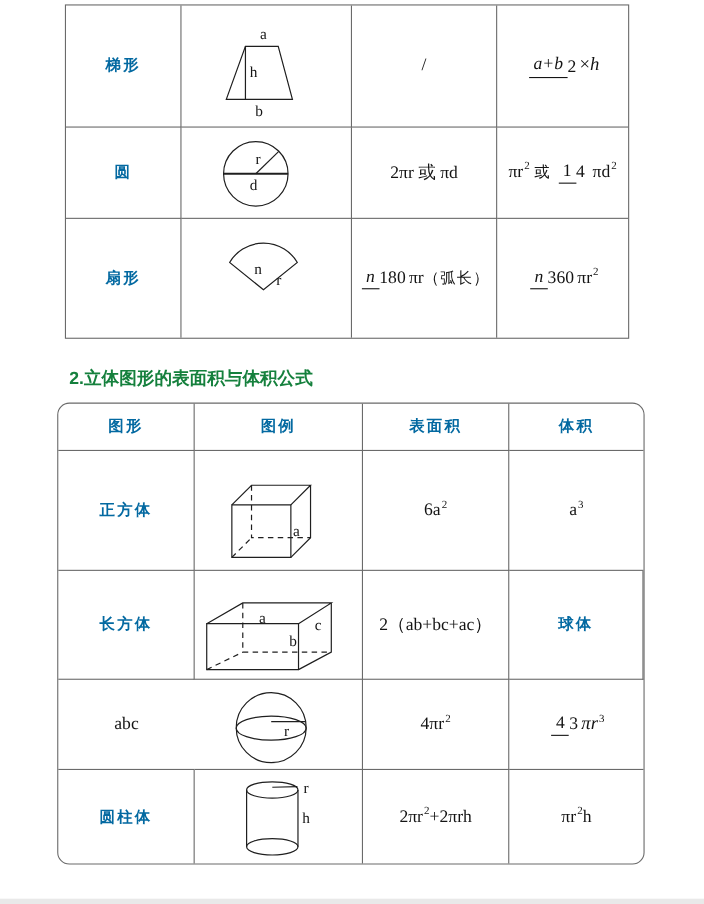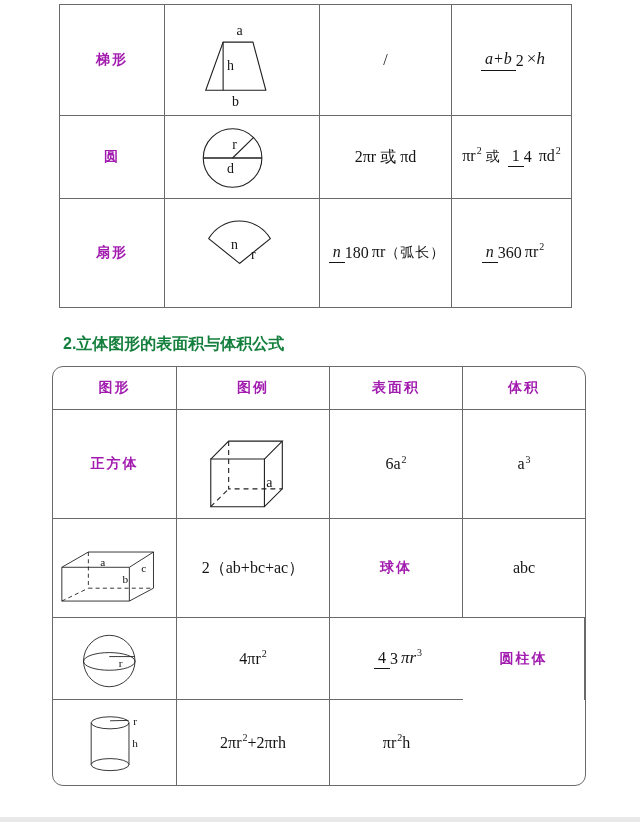--- a/index.html
+++ b/index.html
@@ -40,21 +40,21 @@
     justify-content:center;
     position:relative;
   }
   .cell.last-col{border-right:none;}
   .cell.last-row{border-bottom:none;}
   .cjk-label{
     font-family:"Liberation Serif", serif;
     font-weight:bold;
     font-size:14px;
     letter-spacing:2px;
-    color:#a21caf;
+    color:#0369a1;
   }
   .heading{
     position:absolute;
     left:63px; top:334px;
     font-family:"Liberation Sans", sans-serif;
     font-weight:bold;
     font-size:16px;
     color:#15803d;
   }
   .math{
@@ -217,20 +217,23 @@
       </svg>
     </div>
     <div class="cell">
       <span class="math"><span>6a</span><sup>2</sup></span>
     </div>
     <div class="cell last-col">
       <span class="math"><span>a</span><sup>3</sup></span>
     </div>
 
     <div class="cell">
+      <span class="cjk-label">长方体</span>
+    </div>
+    <div class="cell">
       <svg width="153" height="99" viewBox="0 0 153 99">
         <path class="ln" d="M11 48 H95 V90 H11 Z"></path>
         <path class="ln" d="M11 48 L44 29 H125 L95 48 M125 29 V74 L95 90"></path>
         <path class="ln dash" d="M44 29 V74 H125 M11 90 L44 74"></path>
         <text x="62" y="47" text-anchor="middle">a</text>
         <text x="90" y="68" text-anchor="middle">b</text>
         <text x="113" y="54" text-anchor="middle">c</text>
       </svg>
     </div>
     <div class="cell">

